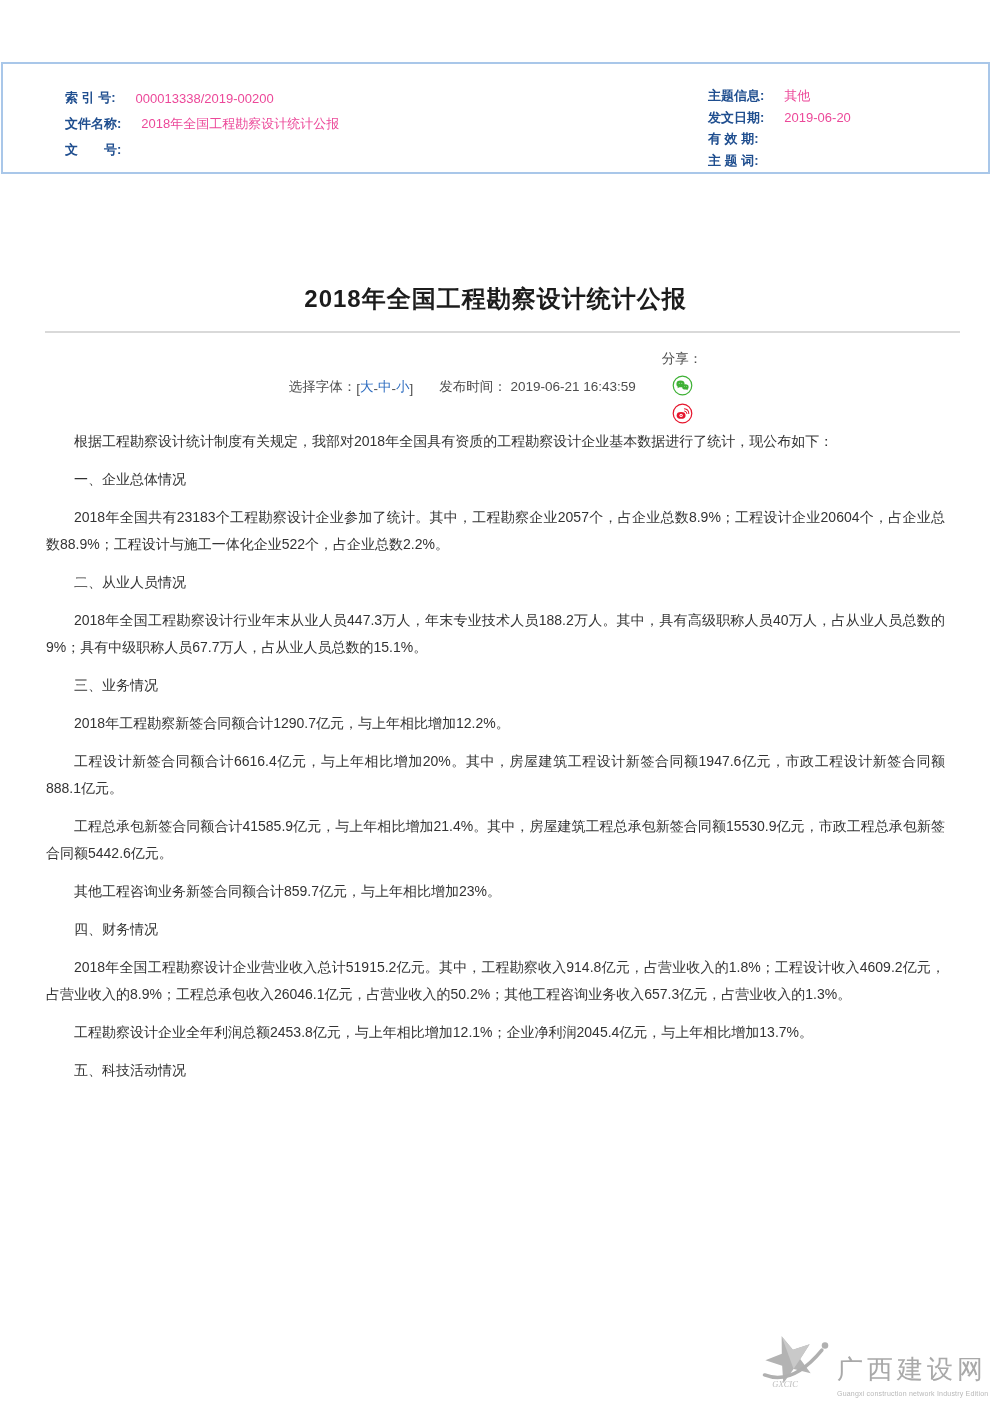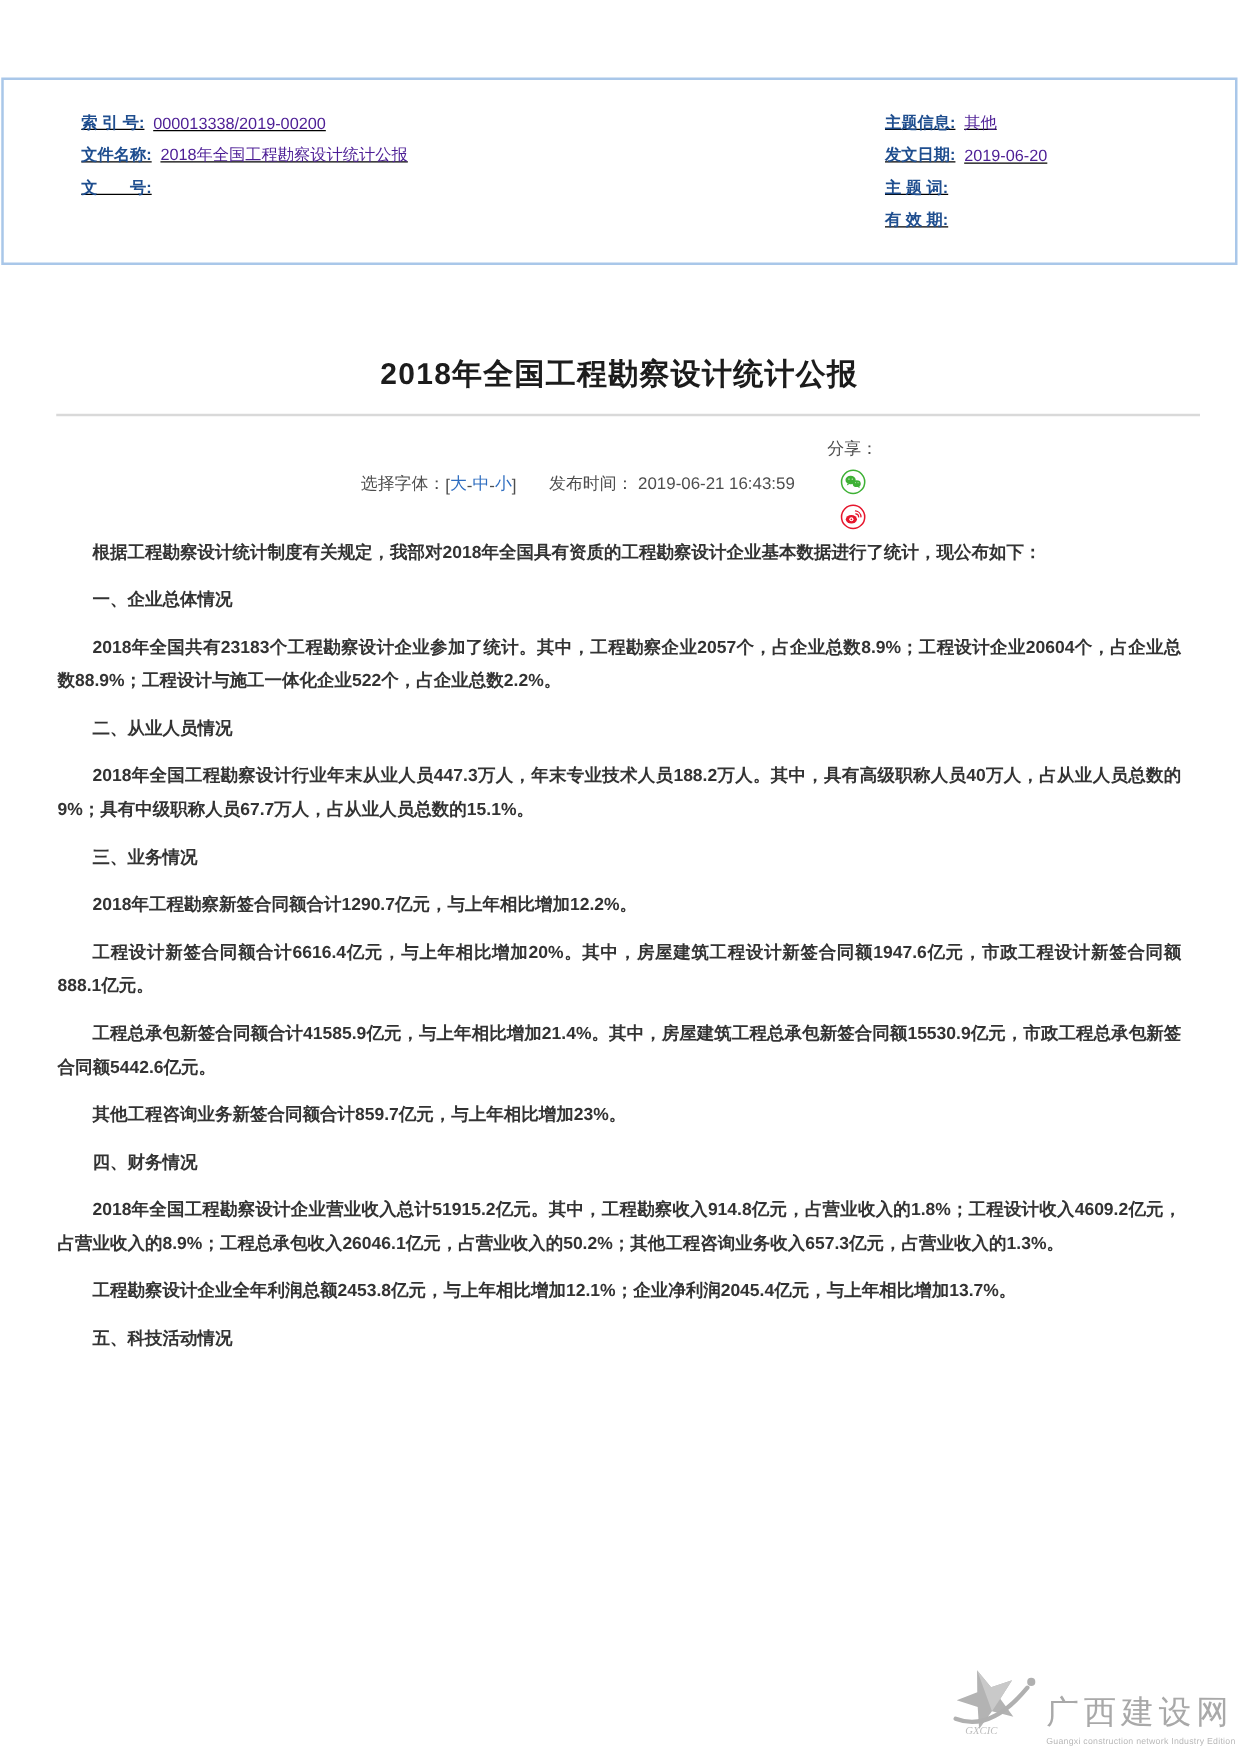--- a/index.html
+++ b/index.html
@@ -5,31 +5,30 @@
   * { box-sizing: border-box; }
   html,body { margin:0; padding:0; }
   body {
     width:991px; height:1401px; position:relative; overflow:hidden;
     background:#ffffff;
     font-family:"Liberation Sans","DejaVu Sans",sans-serif;
   }
 
   
   .info-box {
-    position:absolute; left:1px; right:1px; top:62px; height:150px;
+    position:absolute; left:1px; right:1px; top:62px; height:112px;
     border:2px solid #a9c7e9; background:#fff;
     display:flex;
-    text-decoration:underline;
   }
   .info-col { padding-top:21px; display:flex; flex-direction:column; }
   .info-col.left  { margin-left:62px; flex:1; }
   .info-col.right { width:280px; }
   .info-row { height:26px; display:flex; align-items:center; font-size:13px; }
   .info-label { color:#1f4e8f; font-weight:bold; white-space:pre; }
-  .info-value { color:#4c1d95; margin-left:7px; white-space:pre; }
+  .info-value { color:#ec4899; margin-left:20px; white-space:pre; }
 
   
   .article-title {
     margin:283px 0 0; text-align:center;
     font-size:24px; font-weight:bold; color:#1c1c1c; letter-spacing:1px;
     position:absolute; left:0; right:0; top:0;
   }
   .title-divider {
     position:absolute; left:45px; right:31px; top:331px;
     border-top:2px solid #d9d9d9;
@@ -39,21 +38,21 @@
     display:flex; justify-content:center; align-items:center; gap:26px;
     font-size:13.5px; color:#4d4d4d;
   }
   .font-sel { display:inline-flex; align-items:flex-end; gap:0; }
   .size-link { color:#2e6dc0; cursor:pointer; }
   .share-wrap { display:inline-flex; align-items:center; gap:7px;flex-direction:column; }
   .share-icon { width:21px; height:21px; display:inline-block; cursor:pointer; }
 
   .content {
     position:absolute; left:46px; right:46px; top:428px;
-    font-size:14px; color:#333333;font-weight:bold;
+    font-size:14px; color:#333333;
   }
   .content p {
     margin:0 0 11px; line-height:27px; text-indent:2em;
     text-align:justify;
   }
 
   
   .watermark {
     position:absolute; right:6px; bottom:4px; width:232px;
     display:flex; align-items:center; user-select:none;
@@ -89,25 +88,25 @@
   <div class="info-col right">
     <div class="info-row">
       <span class="info-label">主题信息:</span>
       <span class="info-value">其他</span>
     </div>
     <div class="info-row">
       <span class="info-label">发文日期:</span>
       <span class="info-value">2019-06-20</span>
     </div>
     <div class="info-row">
-      <span class="info-label">主 题 词:</span>
+      <span class="info-label">有 效 期:</span>
       <span class="info-value"></span>
     </div>
     <div class="info-row">
-      <span class="info-label">有 效 期:</span>
+      <span class="info-label">主 题 词:</span>
       <span class="info-value"></span>
     </div>
   </div>
 </div>
 
 <h1 class="article-title">2018年全国工程勘察设计统计公报</h1>
 <div class="title-divider"></div>
 
 <div class="meta-line">
   <span class="font-sel">

